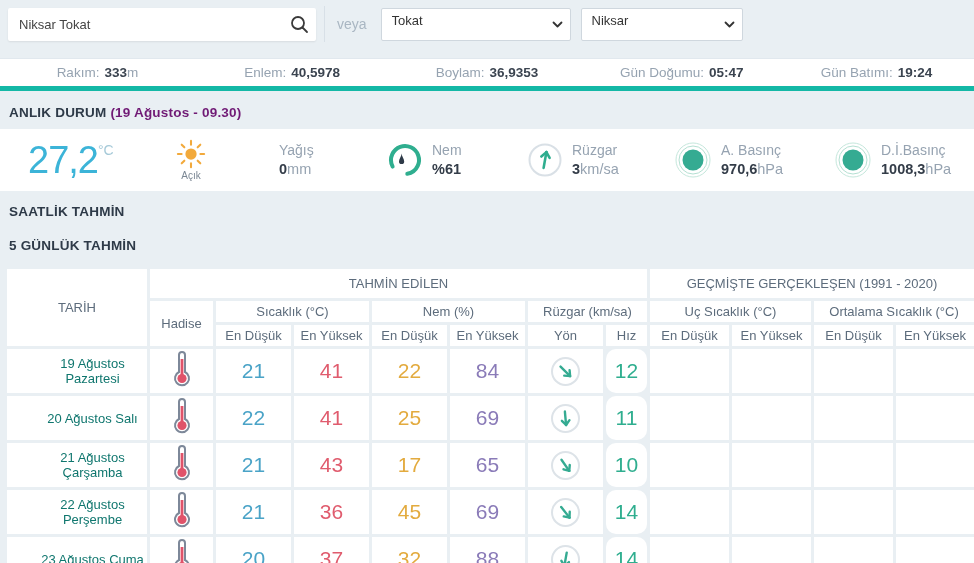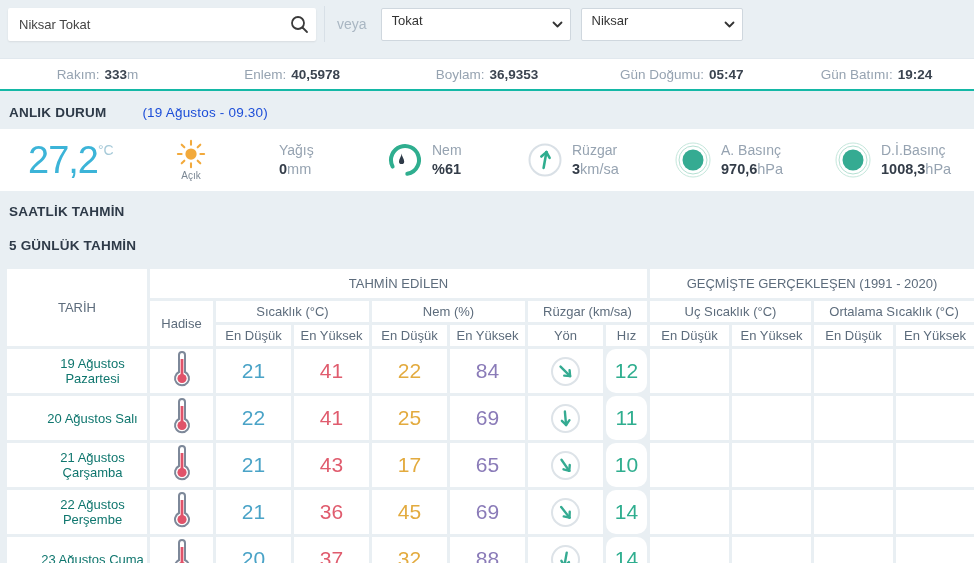--- a/index.html
+++ b/index.html
@@ -26,29 +26,29 @@
   .selwrap select {
     appearance: none; -webkit-appearance: none;
     width: 190px; height: 33px; background: #fff; border: 1px solid #cfd7de; border-radius: 2px;
     font-size: 13px; color: #333; padding: 0 24px 8px 10px; outline: none;
     font-family: "Liberation Sans", sans-serif;
   }
   .selwrap.small select { width: 162px; }
   .selwrap .chev { position: absolute; right: 8px; top: 11px; pointer-events: none; }
   
   .infobar {
-    margin-top: 9px; background: #fff; border-top: 1px solid #e1e8ee; border-bottom: 2px solid #14b8a6;
+    margin-top: 9px; background: #fff; border-top: 1px solid #e1e8ee; border-bottom: 5px solid #14b8a6;
     height: 33px; display: flex; align-items: center;
   }
   .info-item { flex: 1; text-align: center; font-size: 13.5px; color: #96a3b1; }
   .info-item b { color: #3b4450; font-weight: bold; margin-left: 5px; }
   .info-item .unit { color: #96a3b1; font-weight: normal; }
   
   .section-title { padding: 14px 9px 9px 9px; font-size: 13.5px; font-weight: bold; color: #2e3a48; letter-spacing: .2px; }
-  .section-title .sub { font-weight: normal; color: #1d4ed8; margin-left: 32px; }
+  .section-title .sub { font-weight: bold; color: #701a75; }
   .accordion { padding: 13px 9px; font-size: 13.5px; font-weight: bold; color: #2e3a48; cursor: pointer; letter-spacing: .2px; }
   
   .current-card {
     background: #fff; height: 62px; display: grid; align-items: center;
     grid-template-columns: 133px 118px 108px 140px 147px 160px auto;
     padding-left: 28px;
   }
   .temp { font-size: 38px; color: #3cb4d8; letter-spacing: -1px; }
   .temp sup { font-size: 14px; color: #a5c9d8; letter-spacing: 0; vertical-align: 18px; }
   .cond { display: flex; flex-direction: column; align-items: center; width: 60px; }

